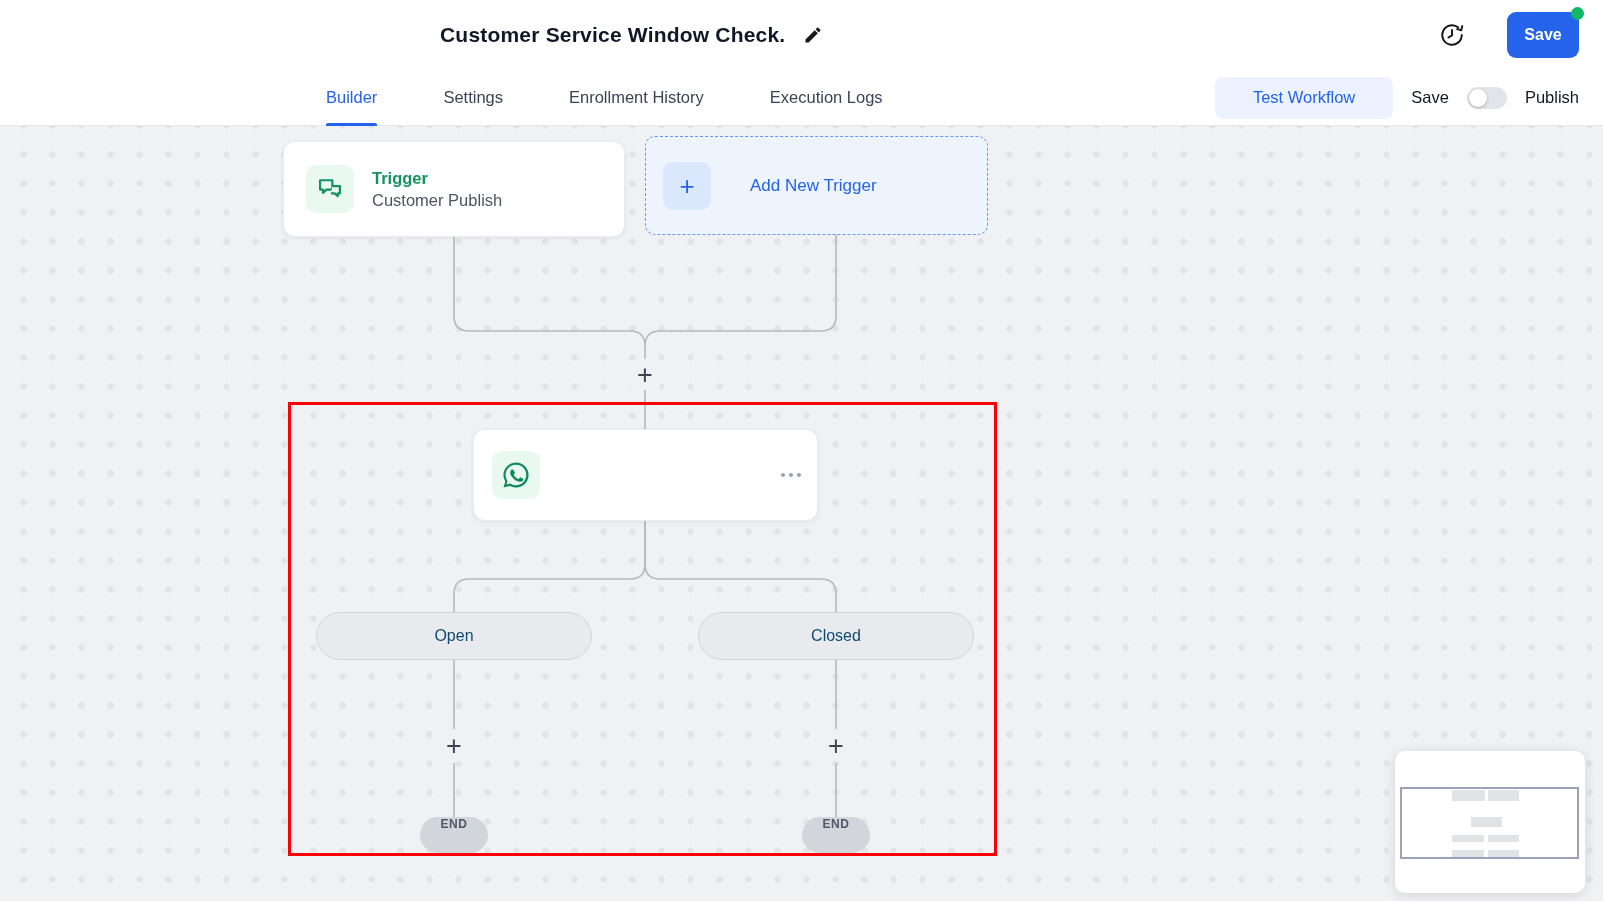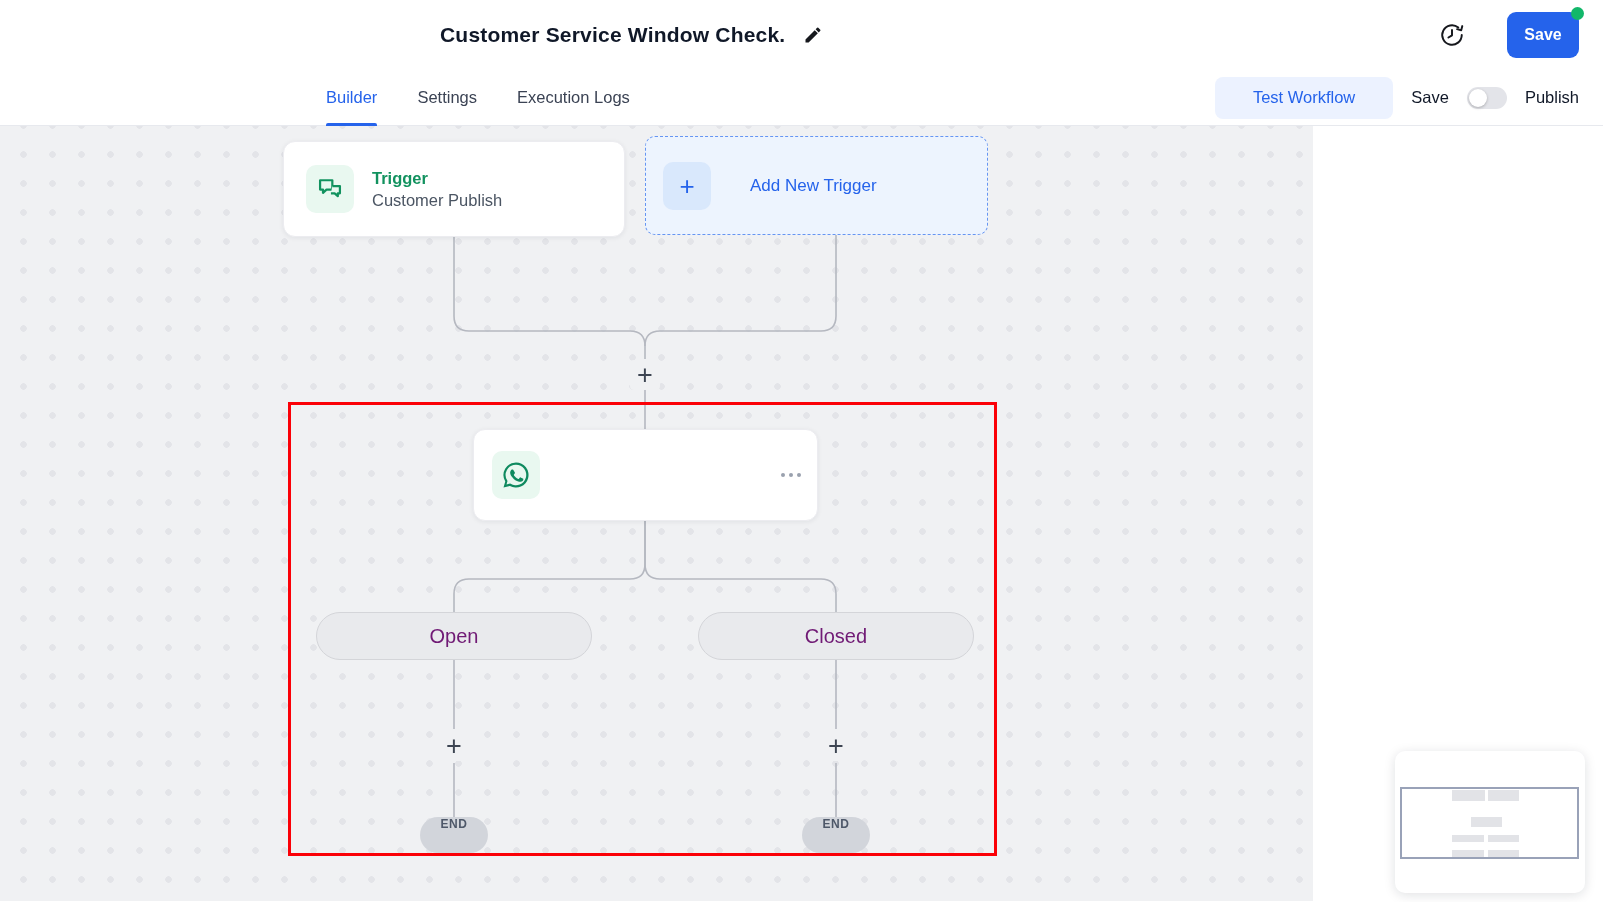--- a/index.html
+++ b/index.html
@@ -12,34 +12,34 @@
   .wf-title { font-size:21px; font-weight:700; color:#101828; letter-spacing:.2px; }
   .edit-pencil { width:20px; height:20px; cursor:pointer; }
   .header-right { position:absolute; right:24px; top:0; height:69px; display:flex; align-items:center; gap:42px; }
   .history-btn { width:26px; height:26px; cursor:pointer; }
   .save-btn { position:relative; width:72px; height:46px; background:#2563eb; color:#fff; border:none;
     border-radius:9px; font-size:16px; font-weight:700; cursor:pointer; font-family:inherit; }
   .save-dot { position:absolute; top:-5px; right:-5px; width:13px; height:13px; border-radius:50%; background:#12b76a; }
 
   
   .tabbar { position:relative; height:57px; background:#fff; border-bottom:1px solid #e7e9ee; }
-  .tabs { position:absolute; left:326px; top:0; height:57px; display:flex; gap:40px; }
+  .tabs { position:absolute; left:326px; top:0; height:57px; display:flex; gap:66px; }
   .tab { position:relative; display:flex; align-items:center; height:100%; font-size:16.5px; color:#3b4354; cursor:pointer; }
   .tab.active { color:#2563eb; font-weight:500; }
   .tab.active::after { content:""; position:absolute; left:0; right:0; bottom:0; height:3px; background:#2563eb; border-radius:2px 2px 0 0; }
   .tabbar-right { position:absolute; right:24px; top:0; height:57px; display:flex; align-items:center; gap:18px; }
   .test-workflow-btn { background:#ecf2ff; color:#2563eb; border:none; border-radius:8px; height:42px; padding:0 38px;
     font-size:16.5px; font-weight:500; cursor:pointer; font-family:inherit; }
   .mode-label { font-size:16.5px; color:#101828; }
   .toggle { width:40px; height:22px; background:#e3e4e9; border-radius:11px; position:relative; cursor:pointer; }
   .toggle .knob { position:absolute; left:2px; top:2px; width:18px; height:18px; background:#fff; border-radius:50%;
     box-shadow:0 1px 3px rgba(0,0,0,.25); }
 
   
-  .canvas { position:relative; width:1313px; height:775px; background:#f0f1f3;
+  .canvas { position:relative; width:1603px; height:775px; background:#f0f1f3;
     background-image:radial-gradient(circle, #e3e4e8 3px, transparent 3.5px);
     background-size:29px 29px; background-position:9px 14px; }
   .edges { position:absolute; left:0; top:0; pointer-events:none; }
   .edges path { fill:none; stroke:#b5b8c0; stroke-width:1.6; }
 
   .node-card { position:absolute; background:#fff; border:1px solid #ececf0; border-radius:12px;
     box-shadow:0 1px 5px rgba(16,24,40,.07); display:flex; align-items:center; cursor:pointer; }
   .icon-square { width:48px; height:48px; border-radius:10px; display:flex; align-items:center; justify-content:center; flex:0 0 auto; }
   .green-bg { background:#e9f8f0; }
   .blue-bg { background:#d9e8fc; }
@@ -56,21 +56,21 @@
   .highlight-rect { position:absolute; left:288px; top:276px; width:709px; height:454px;
     border:3px solid #fb0007; pointer-events:none; }
 
   .whatsapp-card { left:473px; top:303px; width:345px; height:92px; padding:0 14px 0 18px; gap:17px; }
   .whatsapp-title { font-size:16.5px; color:#414a59; line-height:1.35; width:222px; }
   .kebab { margin-left:auto; display:flex; gap:4px; align-items:center; cursor:pointer; padding:6px 2px; }
   .kebab i { width:4px; height:4px; border-radius:50%; background:#9aa1ae; display:block; }
 
   .branch-pill { position:absolute; top:486px; width:276px; height:48px; background:#e9eaed;
     border:1px solid #d4d5d9; border-radius:24px; display:flex; align-items:center; justify-content:center;
-    font-size:20px; color:#701a75; cursor:pointer; }
+    font-size:16px; color:#0c4a6e; cursor:pointer; }
   .branch-open { left:316px; }
   .branch-closed { left:698px; }
 
   .add-step { position:absolute; width:30px; height:30px; display:flex; align-items:center; justify-content:center;
     font-size:27px; color:#3d4552; cursor:pointer; background:#f0f1f3; border-radius:4px; line-height:1; }
   .end-pill { position:absolute; top:691px; width:68px; height:36px; background:#d2d5db; border-radius:18px;
     display:flex; justify-content:center; font-size:12px; color:#4e5869; letter-spacing:.5px;font-weight:bold; }
 
   
   .minimap { position:absolute; left:1395px; top:625px; width:190px; height:142px; background:#fff; border-radius:10px;
@@ -101,20 +101,23 @@
   </div>
 </div>
 
 <div class="tabbar">
   <div class="tabs">
     <div class="tab active">
         <span>Builder</span>
       </div>
     <div class="tab">
         <span>Settings</span>
+      </div>
+    <div class="tab">
+        <span>Enrollment History</span>
       </div>
     <div class="tab">
         <span>Execution Logs</span>
       </div>
   </div>
   <div class="tabbar-right">
     <button class="test-workflow-btn">Test Workflow</button>
     <span class="mode-label">Save</span>
     <div class="toggle">
         <div class="knob"></div>

